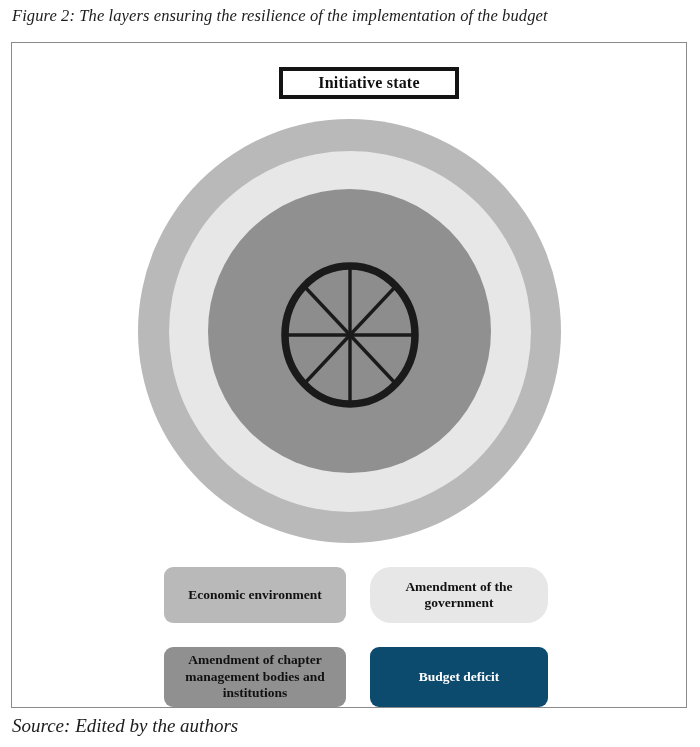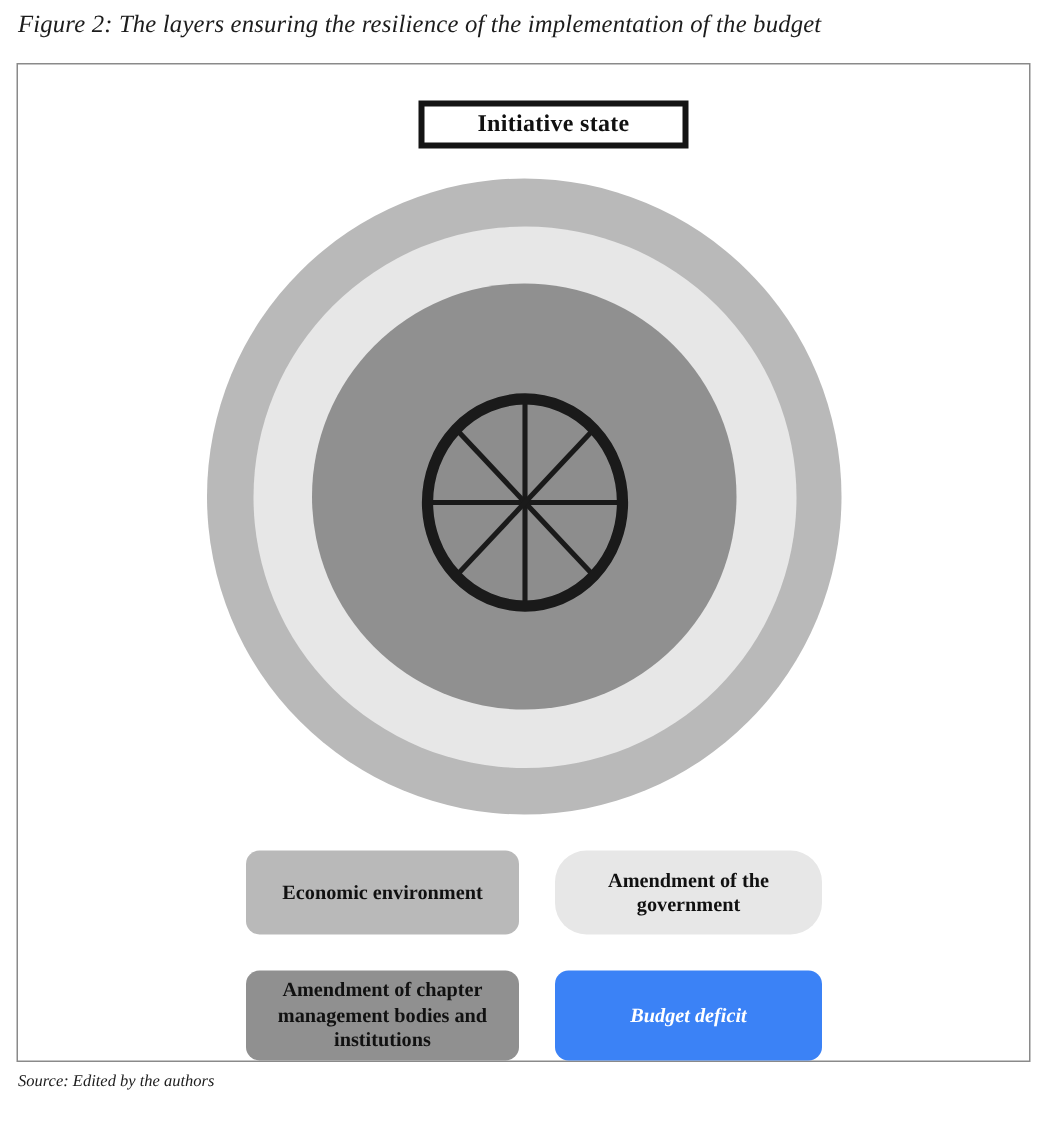--- a/index.html
+++ b/index.html
@@ -135,21 +135,21 @@
     padding: 2px 8px;
     color: #111111;
   }
 
   
   #source-note {
     position: absolute;
     left: 12px;
     top: 715px;
     font-style: italic;
-    font-size: 11px;
+    font-size: 19px;
     color: #1c1c1c;
     white-space: nowrap;
   }
 </style>
 </head>
 <body>
 
 <div id="page">
 
   <div id="figure-caption">Figure 2: The layers ensuring the resilience of the implementation of the budget</div>
@@ -190,21 +190,21 @@
       </div>
 
       <div class="legend-box" style="background: rgb(231, 231, 231); color: rgb(17, 17, 17); border-radius: 21px;">
         <span>Amendment of the government</span>
       </div>
 
       <div class="legend-box" style="background: rgb(144, 144, 144); color: rgb(17, 17, 17);">
         <span>Amendment of chapter management bodies and institutions</span>
       </div>
 
-      <div class="legend-box" style="background: #3b82f6; color: rgb(255, 255, 255); font-style: italic;">
+      <div class="legend-box" style="background: #0c4a6e; color: rgb(255, 255, 255);">
         <span>Budget deficit</span>
       </div>
 
     </div>
 
   </div>
 
   <div id="source-note">Source: Edited by the authors</div>
 
 </div>

